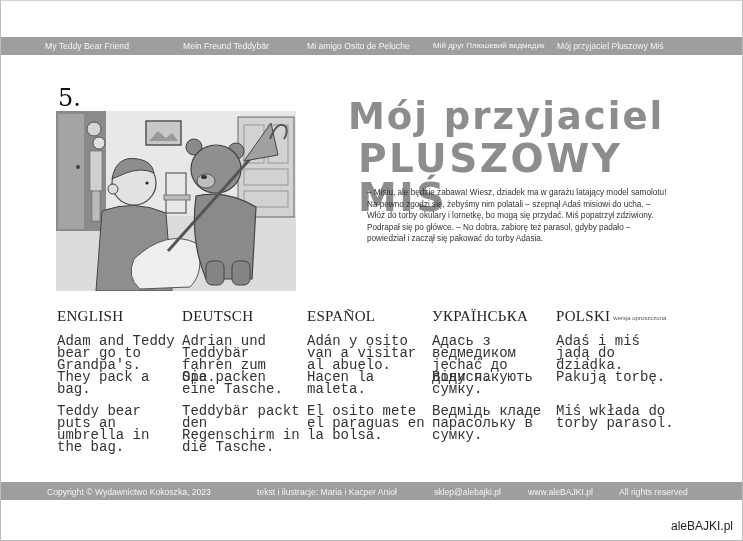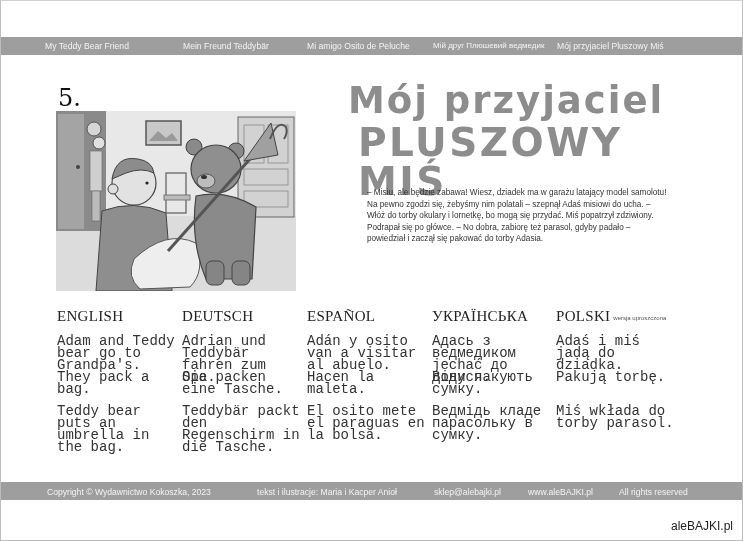--- a/index.html
+++ b/index.html
@@ -6,21 +6,21 @@
   html, body { width: 743px; height: 541px; overflow: hidden; background: #ffffff; }
   body { position: relative; font-family: "DejaVu Sans", sans-serif; color: #333; }
   .frame { position: absolute; left: 0; top: 0; width: 743px; height: 541px; border: 1px solid #bdbdbd; border-top-color: #d0d0d0; }
   .bar { position: absolute; left: 1px; width: 741px; background: #9e9e9e; color: #f4f4f4; font-family: "Liberation Sans", sans-serif; font-size: 8.6px; }
   .top-bar { top: 37px; height: 18px; }
   .bottom-bar { top: 482px; height: 18px; }
   .bar span { position: absolute; top: 4px; white-space: nowrap; }
   .bottom-bar span { top: 4.5px; }
   .num { position: absolute; left: 58px; top: 84px; font-family: "DejaVu Serif", serif; font-size: 24px; color: #111; }
   .illustration { position: absolute; left: 56px; top: 111px; width: 240px; height: 180px; background: #e6e6e6; overflow: hidden; }
-  .title { position: absolute; left: 348px; top: 82px; width: 330px; font-family: "DejaVu Sans", sans-serif; font-weight: bold; color: #8d8d8d; line-height: 1; }
+  .title { position: absolute; left: 348px; top: 98px; width: 330px; font-family: "DejaVu Sans", sans-serif; font-weight: bold; color: #8d8d8d; line-height: 1; }
   .title .l1 { display: block; font-size: 37px; letter-spacing: 2px; }
   .title .l2 { display: block; font-size: 39px; letter-spacing: 2.5px; margin-top: 4px; margin-left: 10px; }
   .story { position: absolute; left: 367px; top: 187px; width: 300px; font-family: "Liberation Sans", sans-serif; font-size: 8.2px; line-height: 11.6px; color: #333; }
   .story p { margin: 0; }
   .col { position: absolute; top: 308px; width: 122px; }
   .col h3 { font-family: "Liberation Serif", serif; font-weight: normal; font-size: 15px; color: #222; letter-spacing: 0.3px; white-space: nowrap; height: 22px; }
   .col h3 small { font-family: "Liberation Sans", sans-serif; font-size: 6px; color: #555; letter-spacing: 0; margin-left: 3px; vertical-align: middle; }
   .col .s { position: absolute; left: 0; font-family: Liberation Mono, monospace; font-size: 14px; line-height: 12px; color: #333; width: 124px; }
   .col .s1 { top: 27px; }
   .col .s2 { top: 63px; }

